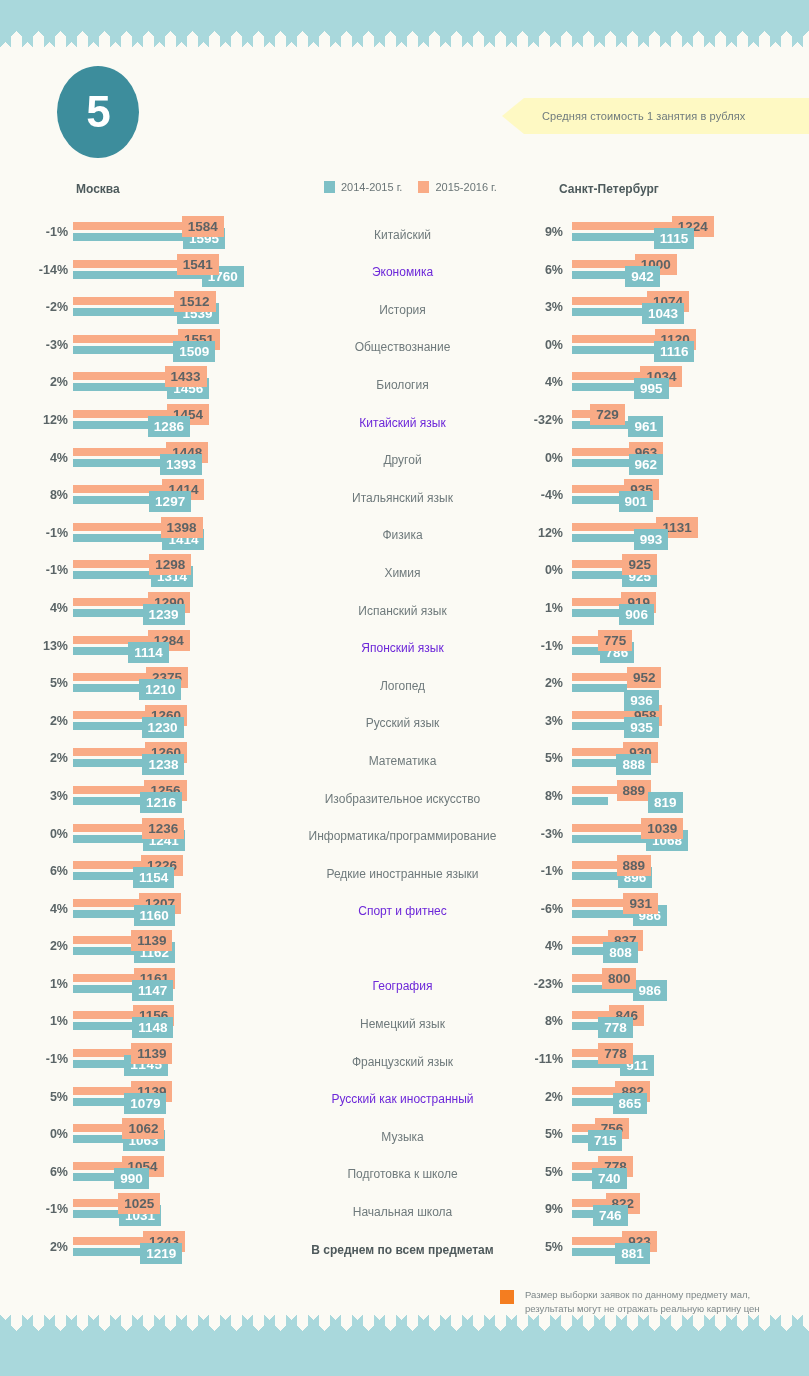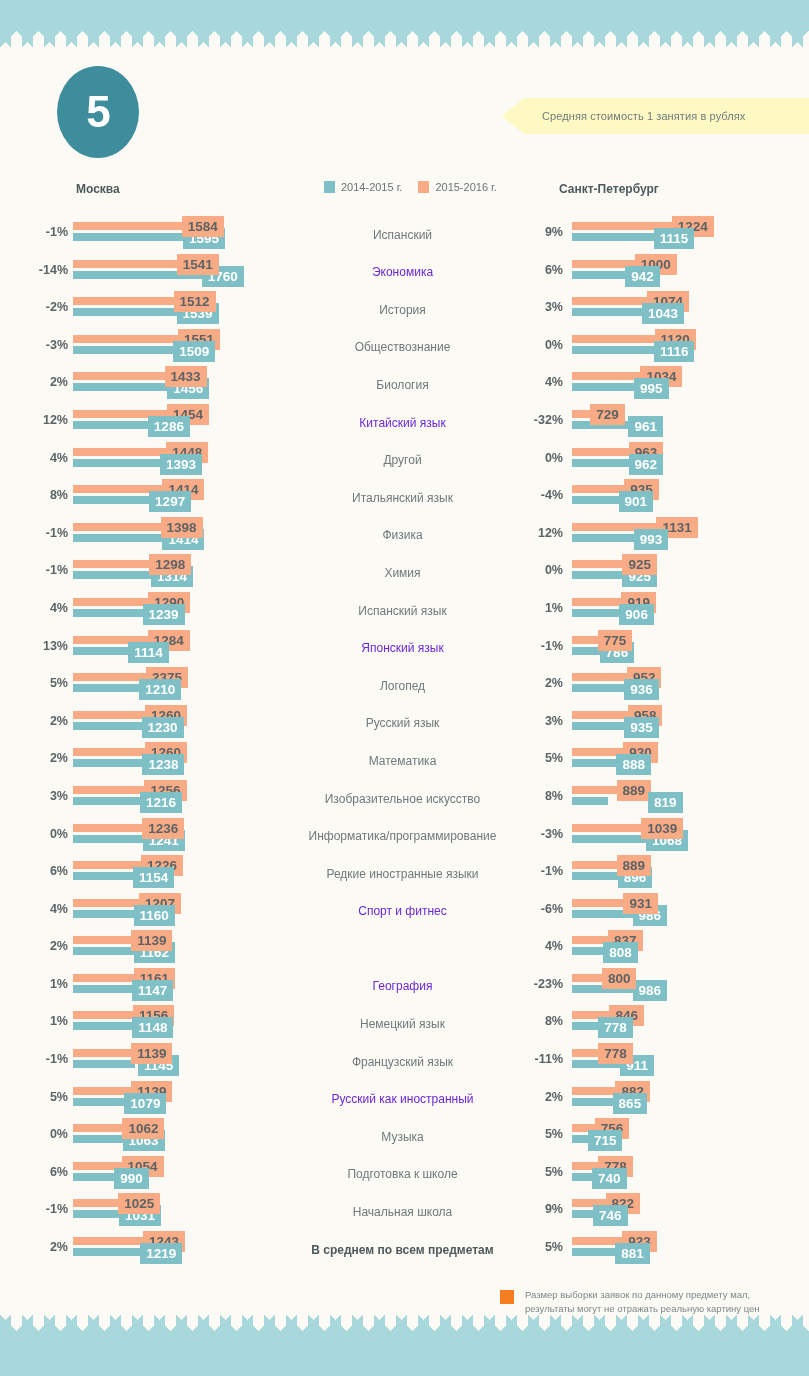--- a/index.html
+++ b/index.html
@@ -144,21 +144,21 @@
       <div class="row">
         <div class="side left">
           <div class="pct">-1%</div>
           <div class="bars">
             <div class="bar orange" style="left: 0px; width: 111.684px;"></div>
             <div class="bar teal" style="left: 0px; width: 112.933px;"></div>
             <div class="val orange" style="left: 108.684px; z-index: 3;">1584</div>
             <div class="val teal" style="left: 109.933px; z-index: 2;">1595</div>
           </div>
         </div>
-        <div class="subj">Испанский</div>
+        <div class="subj">Китайский</div>
         <div class="side right">
           <div class="pct">9%</div>
           <div class="bars">
             <div class="bar orange" style="left: 0px; width: 102.695px;"></div>
             <div class="bar teal" style="left: 0px; width: 84.7561px;"></div>
             <div class="val orange" style="left: 99.6948px; z-index: 2;">1224</div>
             <div class="val teal" style="left: 81.7561px; z-index: 3;">1115</div>
           </div>
         </div>
       </div>
@@ -403,21 +403,21 @@
             <div class="val teal" style="left: 66.235px; z-index: 3;">1210</div>
           </div>
         </div>
         <div class="subj">Логопед</div>
         <div class="side right">
           <div class="pct">2%</div>
           <div class="bars">
             <div class="bar orange" style="left: 0px; width: 57.9304px;"></div>
             <div class="bar teal" style="left: 0px; width: 55.2972px;"></div>
             <div class="val orange" style="left: 54.9304px; z-index: 2;">952</div>
-            <div class="val teal" style="left: 52.2972px; z-index: 3;">936</div>
+            <div class="val teal" style="left: 52.2972px; z-index: 3; margin-top: 11px;">936</div>
           </div>
         </div>
       </div>
       <div class="row">
         <div class="side left">
           <div class="pct">2%</div>
           <div class="bars">
             <div class="bar orange" style="left: 0px; width: 74.91px;"></div>
             <div class="bar teal" style="left: 0px; width: 71.505px;"></div>
             <div class="val orange" style="left: 71.91px; z-index: 2;">1260</div>
@@ -602,21 +602,21 @@
           </div>
         </div>
       </div>
       <div class="row">
         <div class="side left">
           <div class="pct">-1%</div>
           <div class="bars">
             <div class="bar orange" style="left: 0px; width: 61.1765px;"></div>
             <div class="bar teal" style="left: 0px; width: 61.8575px;"></div>
             <div class="val orange" style="left: 58.1765px; z-index: 3;">1139</div>
-            <div class="val teal" style="left: 65px; z-index: 2;">1145</div>
+            <div class="val teal" style="left: 51px; z-index: 2; font-family: Liberation Mono, monospace;">1145</div>
           </div>
         </div>
         <div class="subj">Французский язык</div>
         <div class="side right">
           <div class="pct">-11%</div>
           <div class="bars">
             <div class="bar orange" style="left: 0px; width: 29.2943px;"></div>
             <div class="bar teal" style="left: 0px; width: 51.1828px;"></div>
             <div class="val orange" style="left: 26.2943px; z-index: 3;">778</div>
             <div class="val teal" style="left: 48.1828px; z-index: 2;">911</div>

